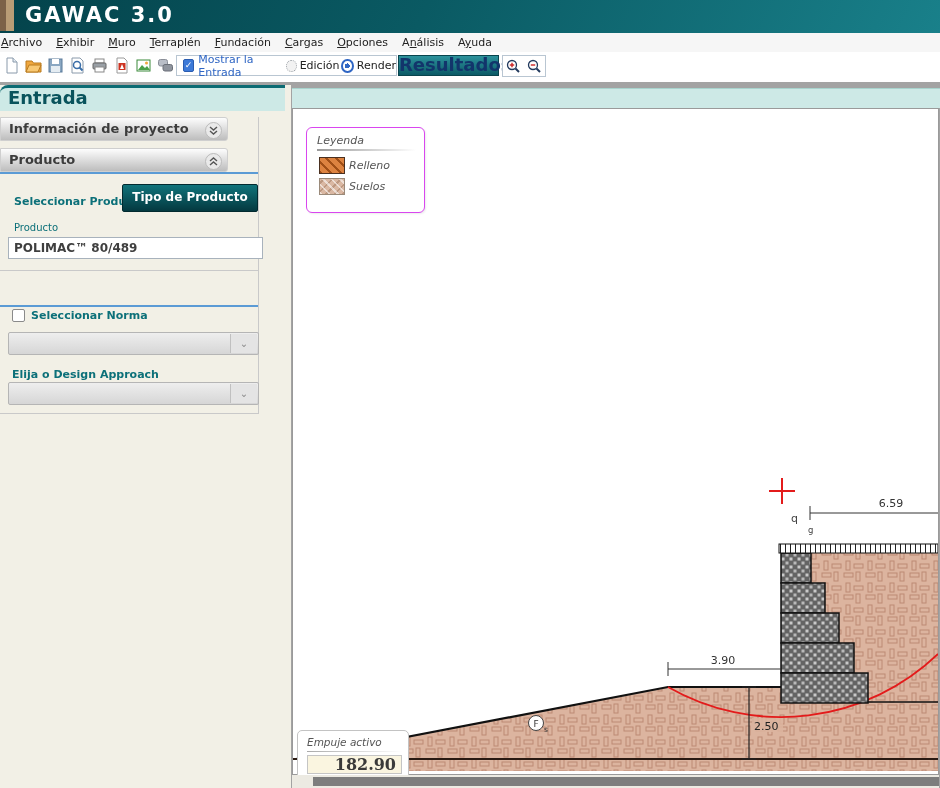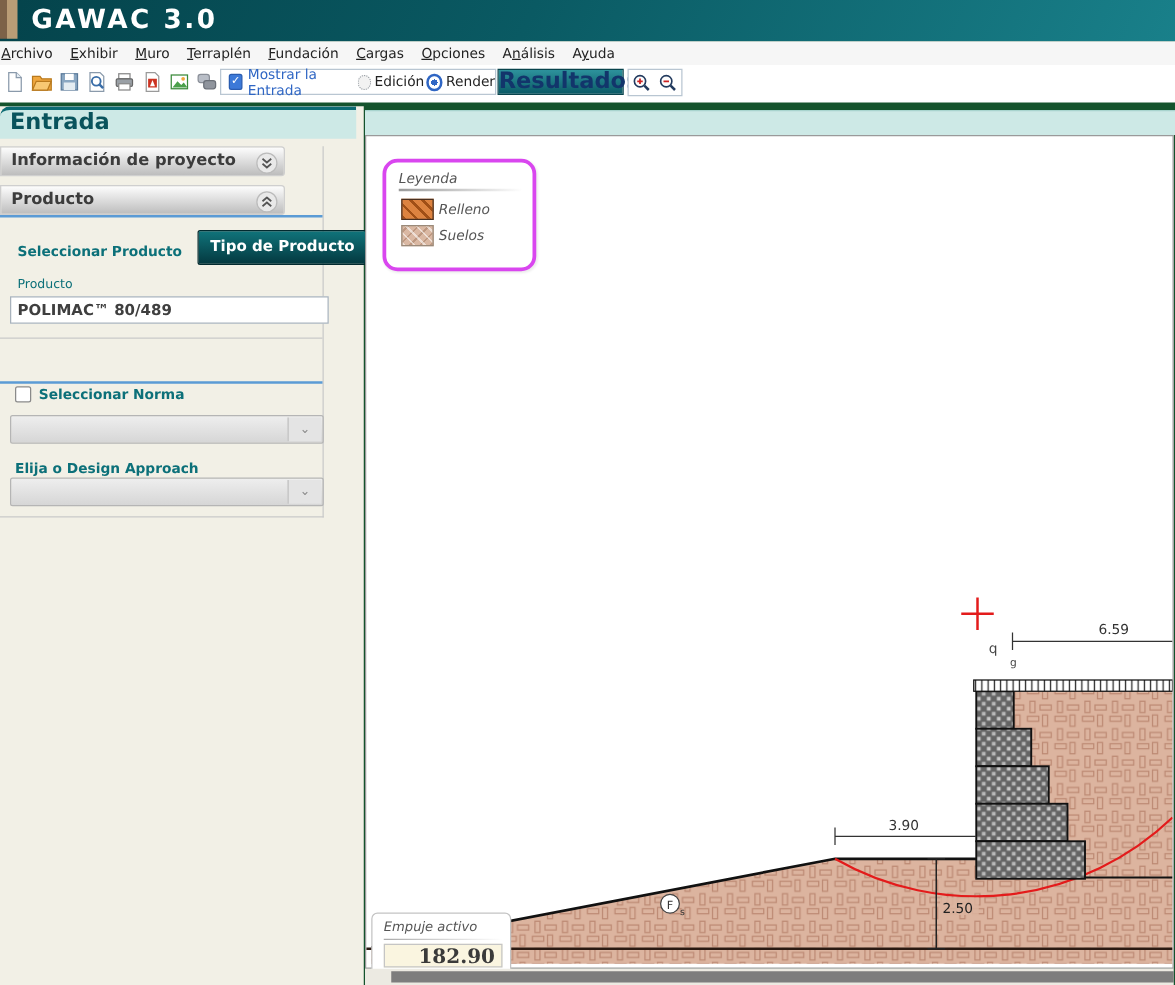--- a/index.html
+++ b/index.html
@@ -1,18 +1,18 @@
 <!DOCTYPE html>
 <html><head>
 <meta charset="utf-8">
 <style>
   html,body{margin:0;padding:0;}
   body{width:940px;height:788px;overflow:hidden;background:#fff;
        font-family:"DejaVu Sans","Liberation Sans",sans-serif;}
-  .screen{position:absolute;left:0;top:0;width:940px;height:788px;background:#14532d;}
+  .screen{position:absolute;left:0;top:0;width:940px;height:788px;background:#a3a3a3;}
 
   
   .titlebar{position:absolute;left:0;top:0;width:940px;height:33px;
     background:linear-gradient(115deg,#04434b 0%,#0a5a63 45%,#19808a 100%);}
   .desktop-strip{position:absolute;left:0;top:0;width:14px;height:31px;
     background:linear-gradient(to right,#7c6248 0 6px,#b99d76 6px 14px);}
   .app-title{position:absolute;left:25px;top:3px;color:#fff;font-size:21px;
     font-weight:bold;letter-spacing:2px;}
 
   
@@ -53,41 +53,41 @@
     background:linear-gradient(to bottom,#fdfdfd,#bdbdbd);border:1px solid #cfcfcf;
     border-radius:0 3px 3px 0;box-sizing:border-box;}
   .acc-title{padding-left:8px;line-height:22px;font-size:13px;font-weight:bold;color:#3c3c3c;}
   .acc-chevron{position:absolute;right:5px;top:4px;width:15px;height:15px;border-radius:50%;
     background:#e9e9e9;border:1px solid #bbb;display:flex;align-items:center;justify-content:center;}
   .blue-line{position:absolute;left:0;width:258px;height:2px;background:#5b9bd5;}
   .teal-label{position:absolute;font-size:11px;font-weight:bold;color:#0c7079;}
   .small-teal-label{position:absolute;font-size:10px;color:#0c7079;}
   .tipo-btn{position:absolute;left:122px;top:67px;width:134px;height:26px;
     background:linear-gradient(to bottom,#10737a,#043940);border:1px solid #022a2f;
-    border-radius:2px;color:#fff;font-weight:bold;font-size:12px;text-align:center;line-height:25px;margin-left:36px;}
+    border-radius:2px;color:#fff;font-weight:bold;font-size:12px;text-align:center;line-height:25px;}
   .text-input{position:absolute;left:8px;top:120px;width:248px;height:20px;background:#fff;
     border:1px solid #a8b2bc;font-size:12px;font-weight:bold;color:#3f3f3f;
     line-height:20px;padding-left:5px;box-sizing:content-box;}
   .content-sep{position:absolute;left:0;top:153px;width:258px;height:1px;background:#c9c9c9;}
   .norm-check-row{position:absolute;left:12px;top:192px;display:flex;align-items:center;gap:6px;}
   .norm-checkbox{width:11px;height:11px;border:1px solid #8a8a8a;background:#fff;border-radius:2px;}
   .norm-check-label{font-size:11px;font-weight:bold;color:#0c7079;}
   .dropdown{position:absolute;left:8px;width:249px;height:21px;
     background:linear-gradient(to bottom,#eeeeee,#d6d6d6);border:1px solid #b5b5b5;border-radius:2px;}
   .dd-arrow{position:absolute;right:1px;top:1px;width:26px;height:19px;background:#e4e4e4;
     border-left:1px solid #c0c0c0;display:flex;align-items:center;justify-content:center;
     color:#8a8a8a;font-size:10px;}
 
   
   .canvas-topband{position:absolute;left:292px;top:88px;width:648px;height:19px;
     background:#cde9e6;border-top:1px solid #a8d4ce;}
   .canvas{position:absolute;left:292px;top:108px;width:645px;height:665px;background:#fff;
     border:1px solid #9a9a9a;}
   .legend-box{position:absolute;left:13px;top:18px;width:117px;height:84px;background:#fff;
-    border:3px solid #d946ef;border-radius:12px;box-shadow:1px 1px 2px rgba(0,0,0,0.08);}
+    border:1px solid #d946ef;border-radius:6px;box-shadow:1px 1px 2px rgba(0,0,0,0.08);}
   .legend-title{font-style:italic;font-size:11px;color:#555;padding:6px 0 2px 10px;}
   .legend-sep{height:2px;margin:0 8px 4px 10px;
     background:linear-gradient(to right,#9a9a9a,rgba(255,255,255,0));}
   .legend-row{display:flex;align-items:center;gap:4px;padding:2px 0 2px 12px;}
   .swatch{width:26px;height:17px;box-sizing:border-box;}
   .swatch-relleno{background:#dd8340;border:1px solid #4a3categ020;border:1px solid #4a3020;
     background-image:repeating-linear-gradient(45deg,rgba(150,70,15,.85) 0 2px,rgba(0,0,0,0) 2px 7px);}
   .swatch-suelos{background:#dab8a3;border:1px solid #9a8a7a;
     background-image:repeating-linear-gradient(45deg,rgba(255,255,255,.55) 0 1.5px,rgba(0,0,0,0) 1.5px 6px),
       repeating-linear-gradient(-45deg,rgba(160,120,95,.5) 0 1.5px,rgba(0,0,0,0) 1.5px 6px);}

